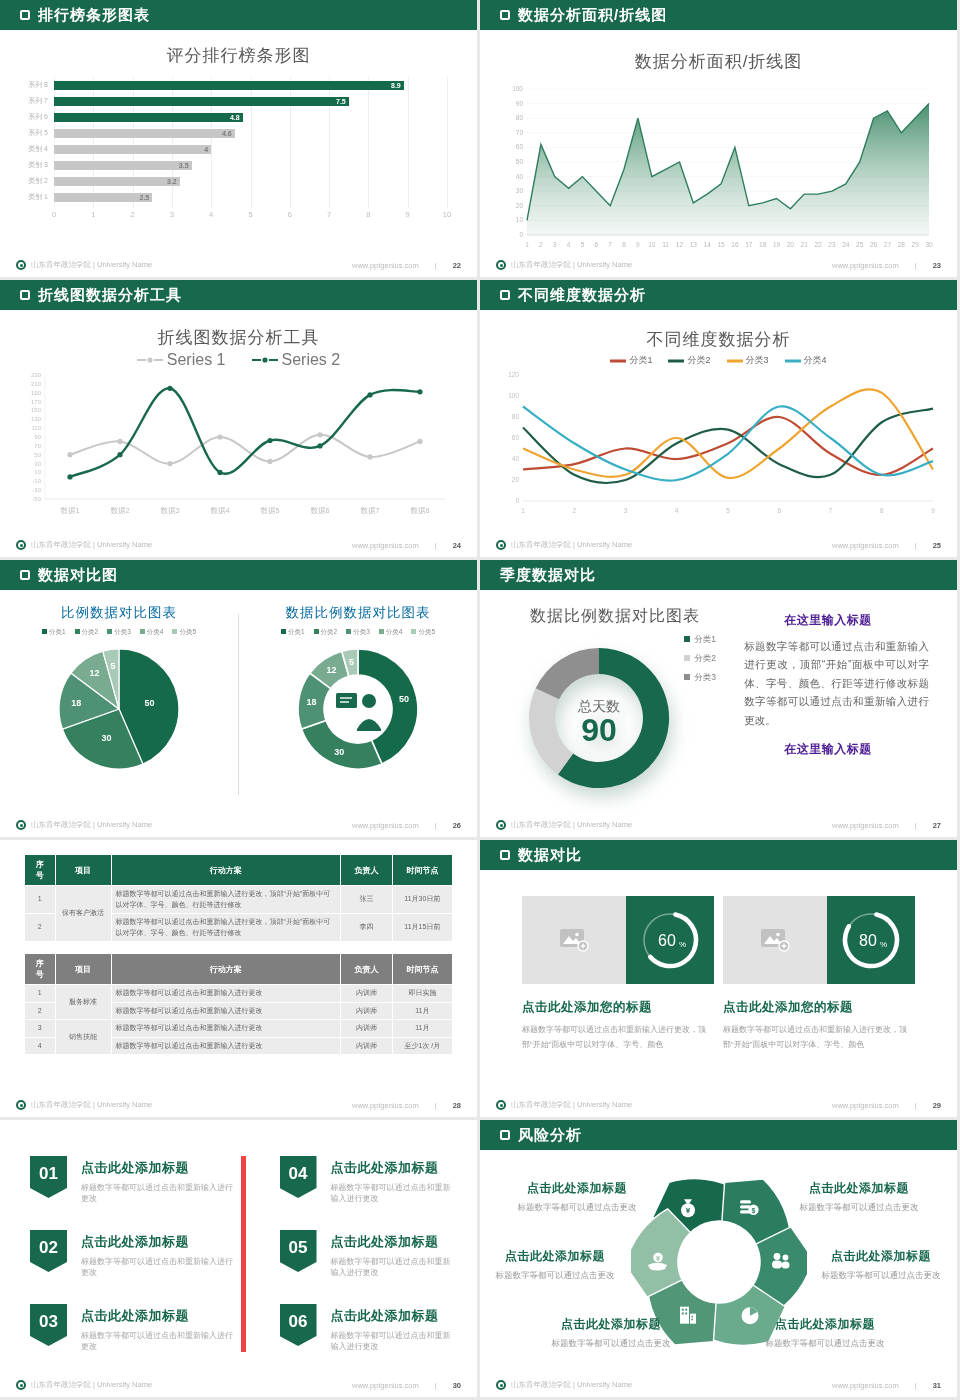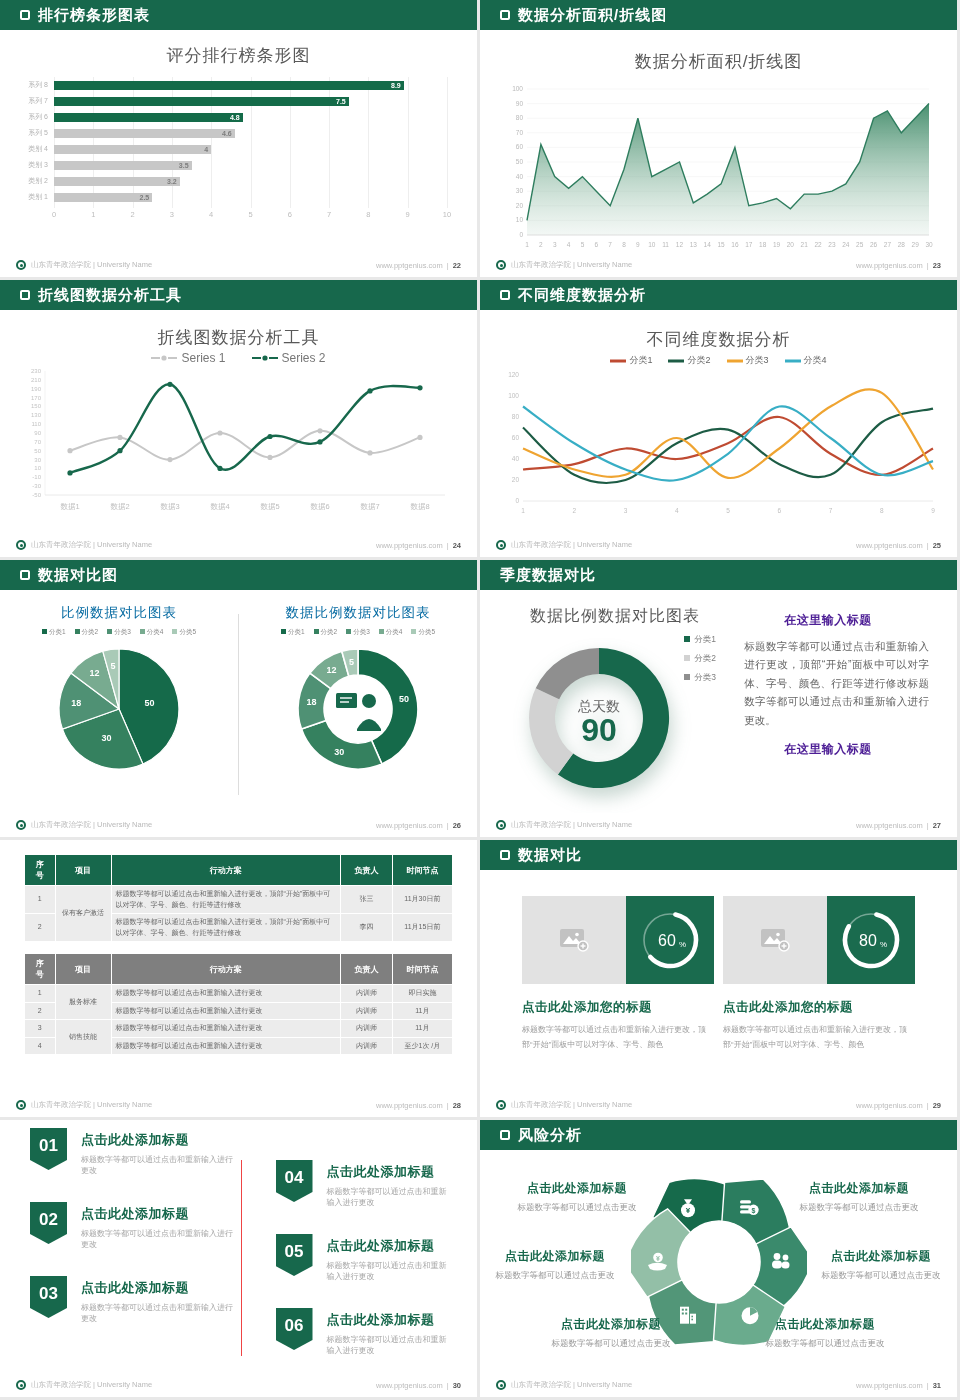--- a/index.html
+++ b/index.html
@@ -8,41 +8,41 @@
   .tile { padding:0 3px 3px 0; }
   .slide { width:477px; height:277px; background:#fff; display:flex; flex-direction:column; overflow:hidden; }
   .s-head { height:30px; flex:0 0 30px; background:#17684c; display:flex; align-items:center; padding-left:20px; }
   .s-head .chk { width:10px; height:10px; border:2px solid #fff; border-radius:2px; margin-right:8px; flex:0 0 auto; }
   .s-head .htitle { color:#fff; font-size:15px; font-weight:bold; letter-spacing:1px; }
   .s-body { flex:1 1 auto; position:relative; overflow:hidden; }
   .s-foot { flex:0 0 24px; display:flex; align-items:center; justify-content:space-between; padding:0 16px; }
   .f-left { display:flex; align-items:center; gap:5px; font-size:7.5px; color:#b9b9b9; }
   .logo { width:10px; height:10px; border:2px solid #17684c; border-radius:50%; display:inline-block; position:relative; }
   .logo::after { content:""; position:absolute; left:1.5px; top:1.5px; width:3px; height:3px; background:#17684c; border-radius:50%; }
-  .f-right { font-size:7.5px; color:#bcbcbc; display:flex; align-items:center; gap:4px; }
+  .f-right { font-size:7.5px; color:#bcbcbc; display:flex; align-items:center; gap:16px; }
   .f-right b { color:#555; font-size:7.5px; }
   .c-title { text-align:center; font-size:17px; color:#595959; letter-spacing:1px; }
   
   .bh { padding-top:14px; }
   .bh-plot { position:relative; margin:10px 30px 0 16px; padding-left:38px; }
   .bh-grid { position:absolute; left:38px; right:0; top:0; bottom:13px; }
   .bh-grid i { position:absolute; top:0; bottom:0; width:1px; background:#eeeeee; }
   .bh-row { position:relative; height:16px; display:flex; align-items:center; }
   .bh-lab { position:absolute; left:-38px; width:32px; text-align:right; font-size:7px; color:#b3b3b3; }
   .bh-track { flex:1; height:9px; position:relative; }
   .bh-bar { height:9px; position:relative; }
   .bh-bar.g { background:#146b49; }
   .bh-bar.gr { background:#c7c7c7; }
   .bh-val { position:absolute; right:3px; top:50%; transform:translateY(-50%); font-size:7px; font-weight:bold; }
   .g .bh-val { color:#fff; } .gr .bh-val { color:#7d7d7d; }
   .bh-axis { position:relative; height:13px; margin-top:3px; }
   .bh-axis span { position:absolute; transform:translateX(-50%); font-size:7.5px; color:#bdbdbd; top:2px; }
   
   .lgrow { display:flex; justify-content:center; gap:26px; align-items:center; margin:2px 0 0; }
-  .lgrow .li { display:flex; align-items:center; gap:4px; font-size:12px; color:#777; }
+  .lgrow .li { display:flex; align-items:center; gap:4px; font-size:16px; color:#777; }
   .lgrow4 { display:flex; justify-content:center; gap:16px; align-items:center; }
   .lgrow4 .li { display:flex; align-items:center; gap:3px; font-size:9px; color:#666; }
   .chartsvg { display:block; margin:0 auto; }
   
   .pies { display:flex; height:100%; padding-top:14px; }
   .pcol { flex:1; display:flex; flex-direction:column; align-items:center; }
   .pdiv { width:1px; background:#ddd; margin:10px 0 18px; }
   .p-title { font-size:13.5px; color:#0369a1; letter-spacing:1px; margin-bottom:6px; }
   .p-leg { display:flex; gap:9px; font-size:6.5px; color:#8a8a8a; margin-bottom:2px; }
   .p-leg i { width:5px; height:5px; display:inline-block; margin-right:2px; }
@@ -65,22 +65,22 @@
   td.plan { text-align:left; }
   
   .pcs { display:flex; justify-content:space-between; padding:26px 42px 0; }
   .pc { width:192px; }
   .pc-box { display:flex; height:88px; }
   .pc-gray { flex:1; background:#e2e2e2; display:flex; align-items:center; justify-content:center; }
   .pc-green { flex:0 0 88px; background:#1a6b4e; display:flex; align-items:center; justify-content:center; }
   .pc h4 { font-size:12.5px; color:#17684c; margin:15px 0 6px; letter-spacing:.5px; }
   .pc p { font-size:8px; color:#9b9b9b; line-height:1.9; }
   
-  .toc { display:grid; grid-template-columns:1fr 1fr; padding:8px 26px 0 30px; row-gap:14px; }
-  .toc-col2 { border-left:1px solid #ef4444; padding-left:34px;margin-top:32px; }
+  .toc { display:grid; grid-template-columns:1fr 1fr; padding:36px 26px 0 30px; row-gap:14px; }
+  .toc-col2 { border-left:5px solid #ef4444; padding-left:34px; }
   .toc-item { display:flex; gap:14px; }
   .badge { flex:0 0 37px; height:42px; background:#17684c; clip-path:polygon(0 0,100% 0,100% 76%,50% 100%,0 76%); color:#fff; font-size:17px; font-weight:bold; display:flex; align-items:center; justify-content:center; padding-bottom:7px; }
   .toc-item h4 { font-size:13px; color:#17684c; margin:3px 0 5px; letter-spacing:.5px; }
   .toc-item p { font-size:8px; color:#a5a5a5; }
   
   .pin { position:relative; height:100%; }
   .pin-block { position:absolute; width:158px; text-align:center; }
   .pin-block h4 { font-size:12px; color:#17684c; margin-bottom:5px; letter-spacing:.5px; }
   .pin-block p { font-size:8.5px; color:#999; }
 </style>

